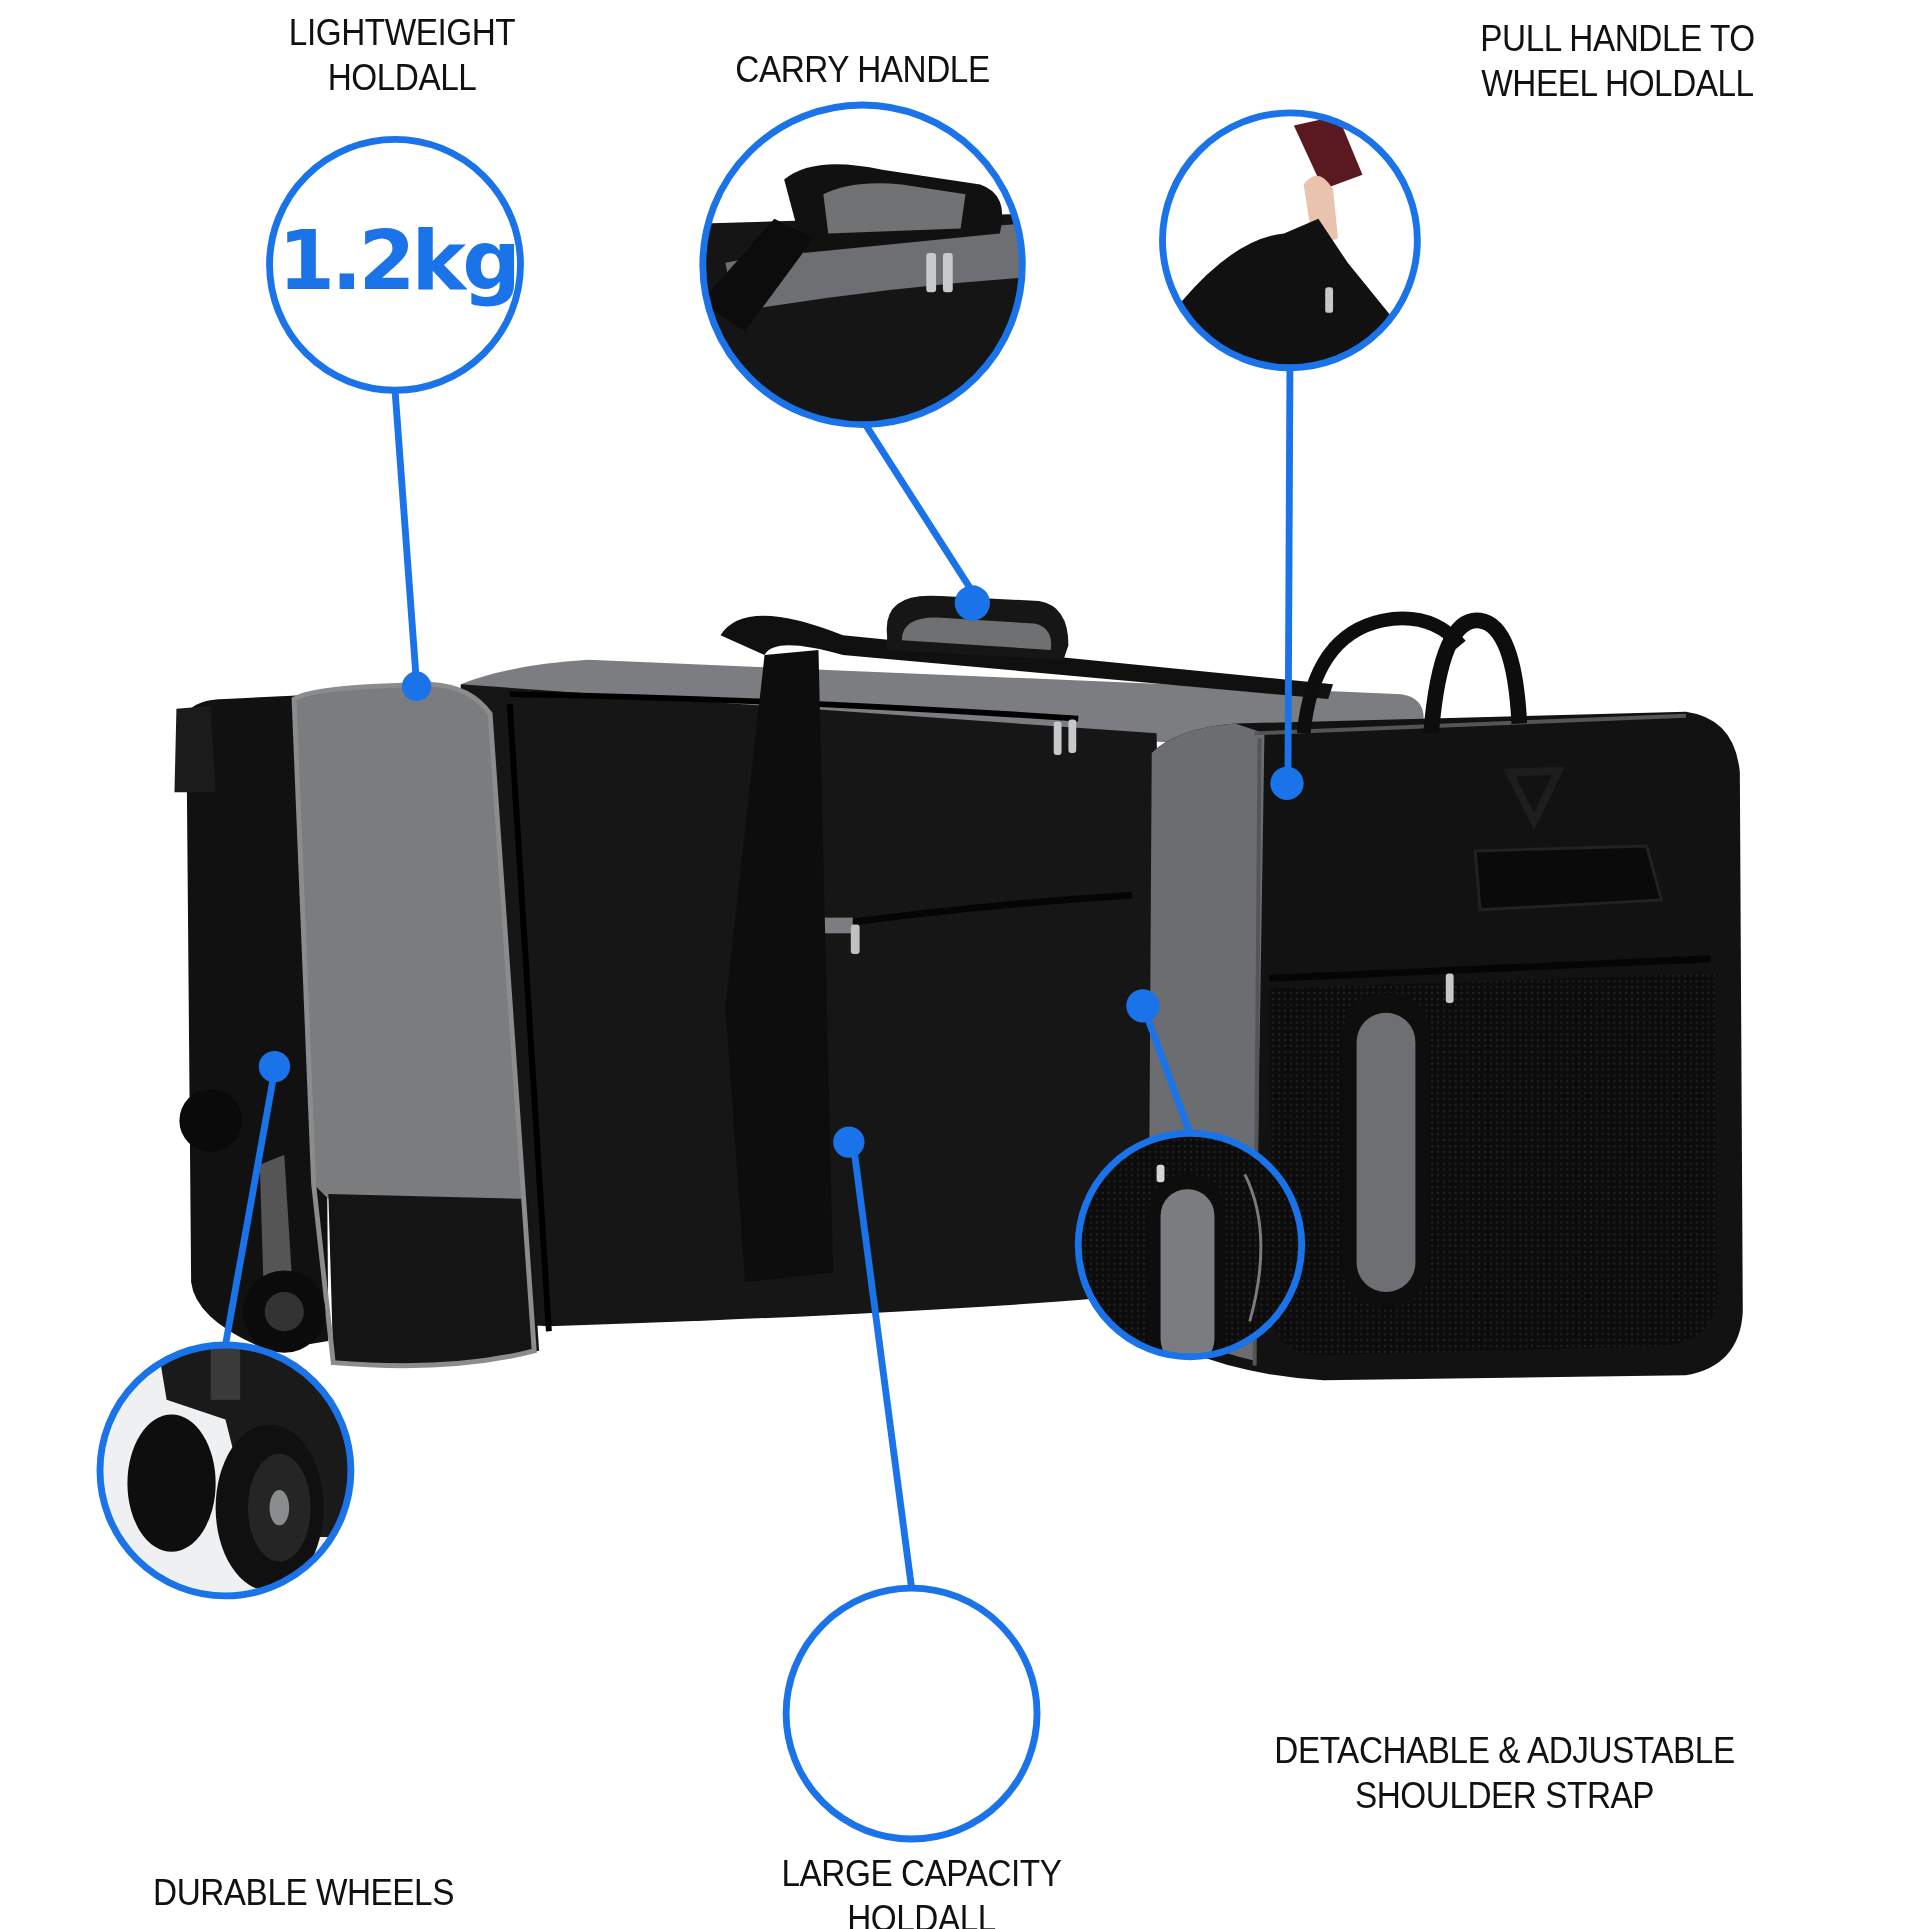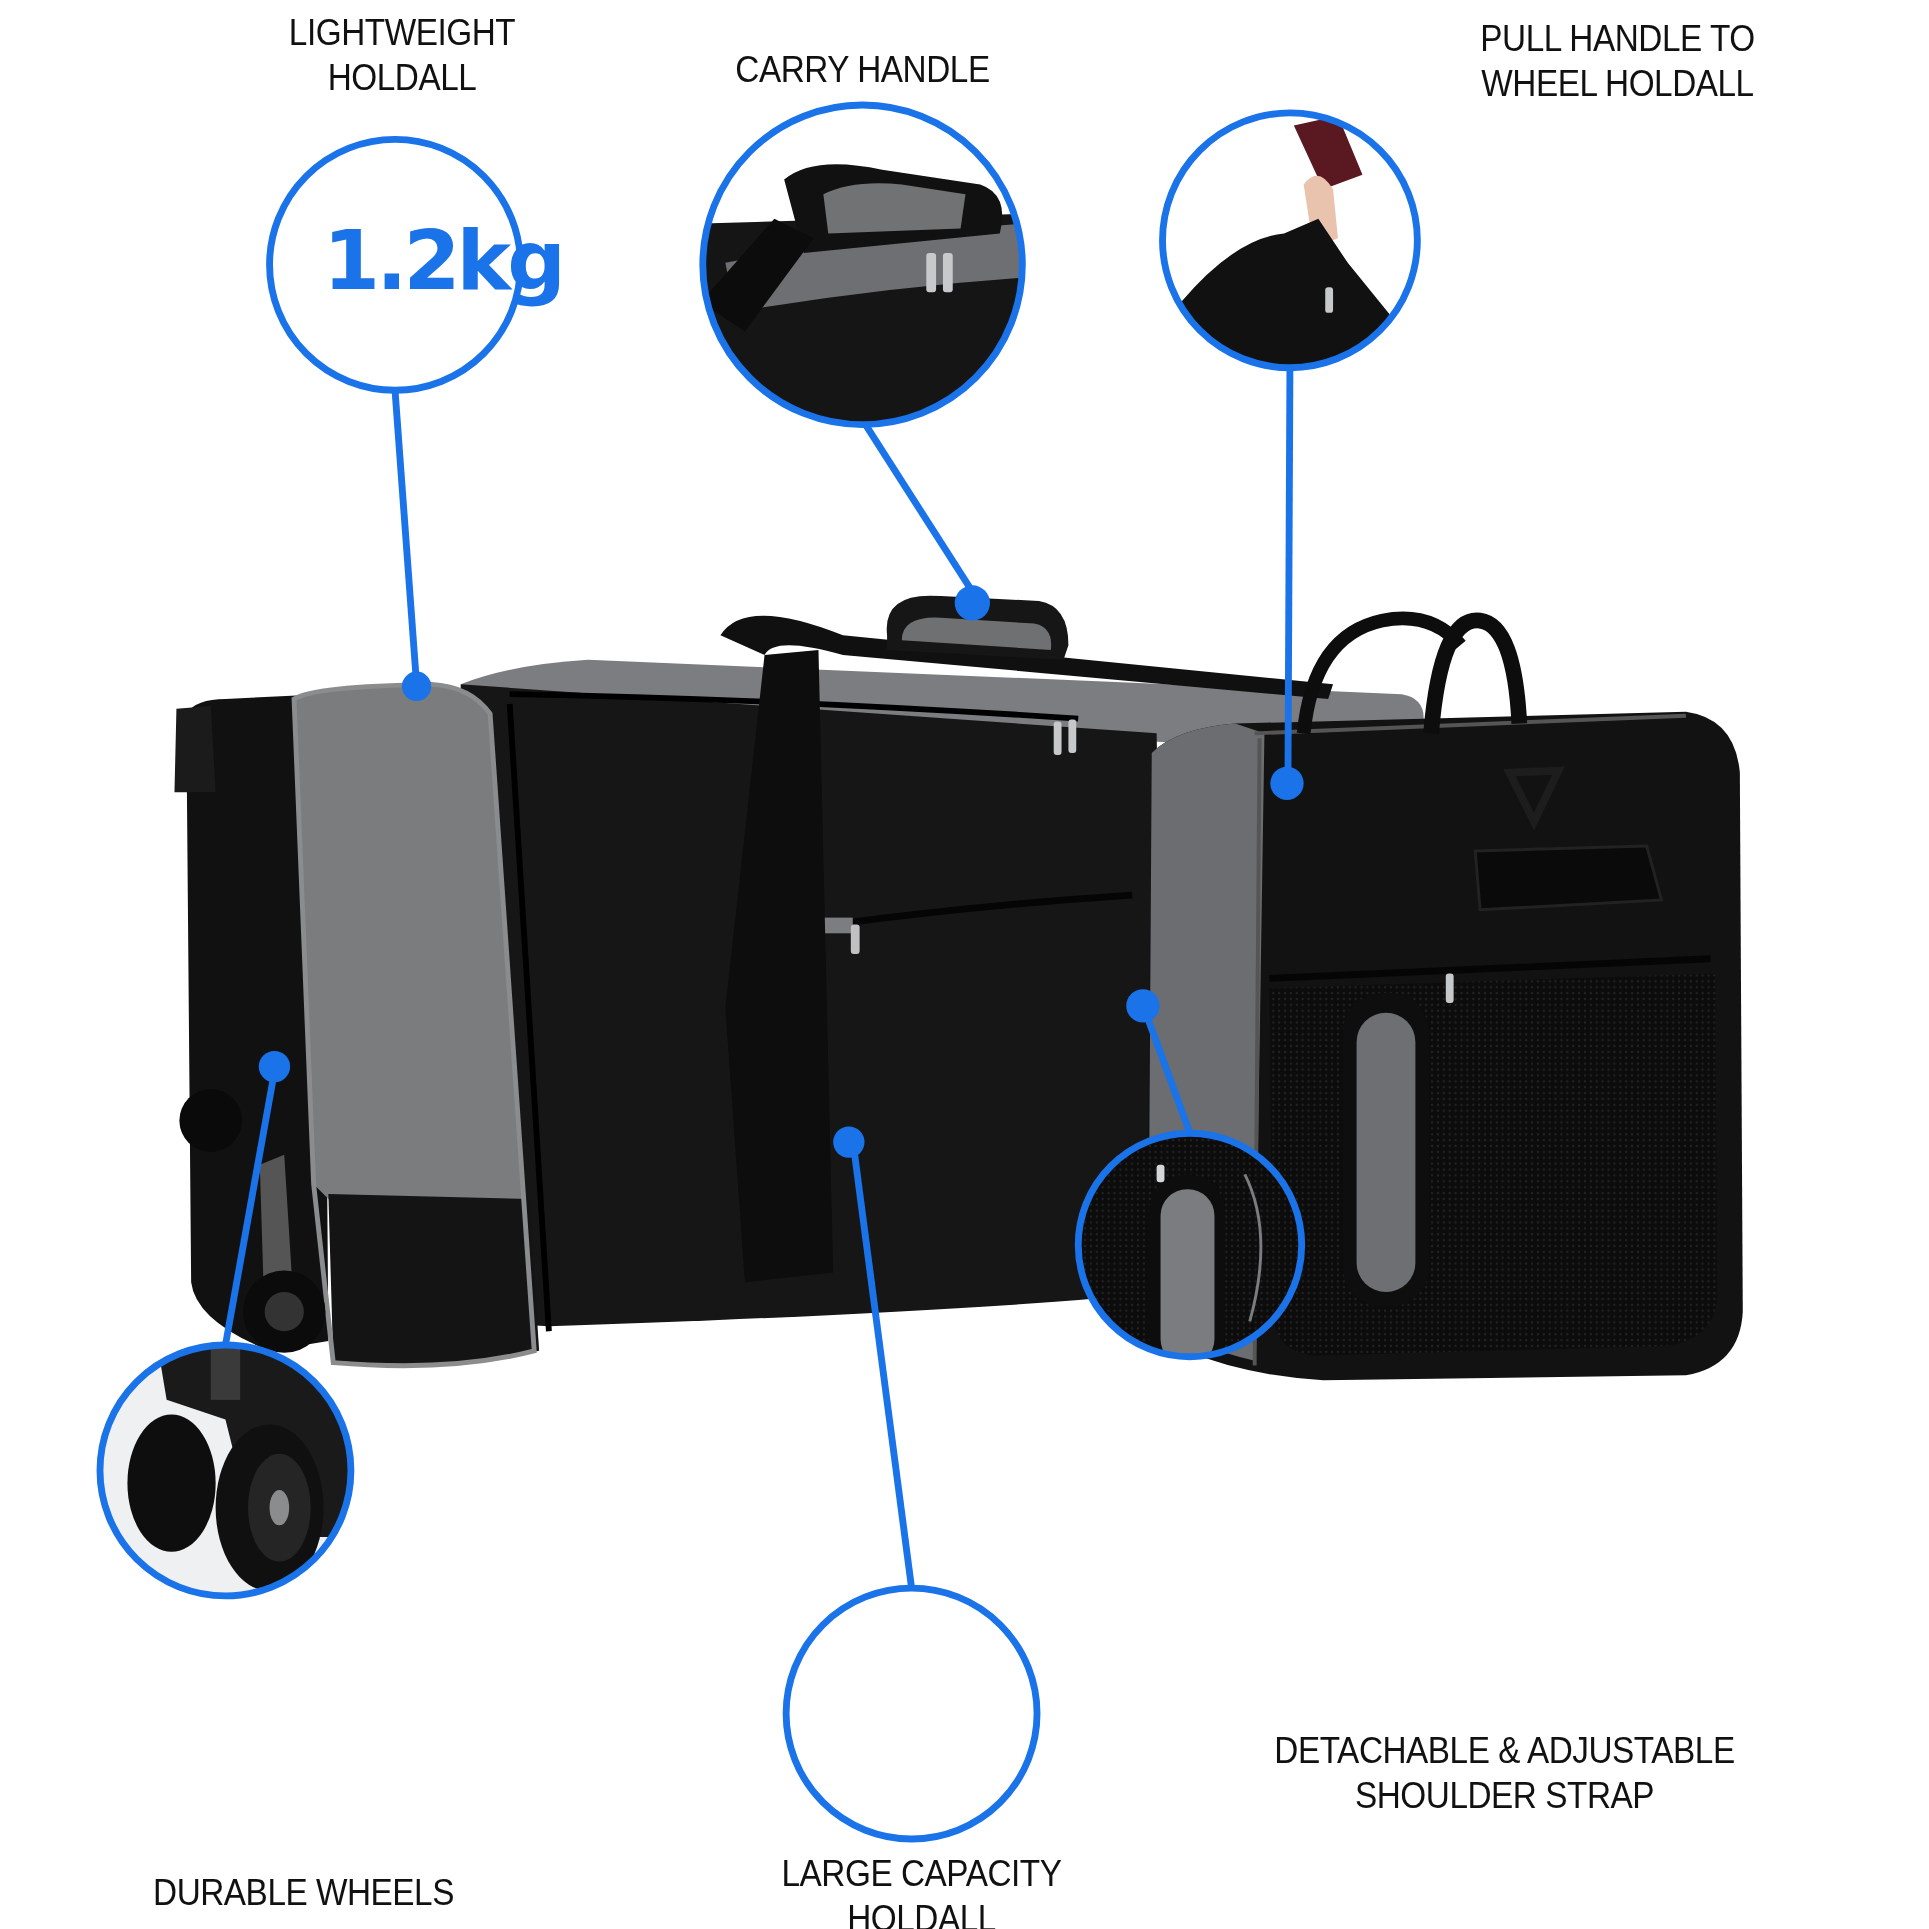--- a/index.html
+++ b/index.html
@@ -162,21 +162,21 @@
       <circle cx="280" cy="1080" r="16"></circle>
       <circle cx="866" cy="1157" r="16"></circle>
       <circle cx="1166" cy="1018" r="17"></circle>
     </g>
   </svg>
 
   <div class="label" style="left:245px; top:2px; width:314px;">
     <span>LIGHTWEIGHT</span>
     <span>HOLDALL</span>
   </div>
-  <div class="big-text" style="left:270px; top:204px; width:255px; font-size:82px; line-height:98px; letter-spacing:-3.9px;margin-left:45px;">1.2kg</div>
+  <div class="big-text" style="left:270px; top:204px; width:255px; font-size:82px; line-height:98px; letter-spacing:-3.9px;">1.2kg</div>
 
   <div class="label" style="left:686px; top:39px; width:353px;">
     <span>CARRY HANDLE</span>
   </div>
 
   <div class="label" style="left:1451px; top:7.8px; width:333px;">
     <span>PULL HANDLE TO</span>
     <span>WHEEL HOLDALL</span>
   </div>
 

